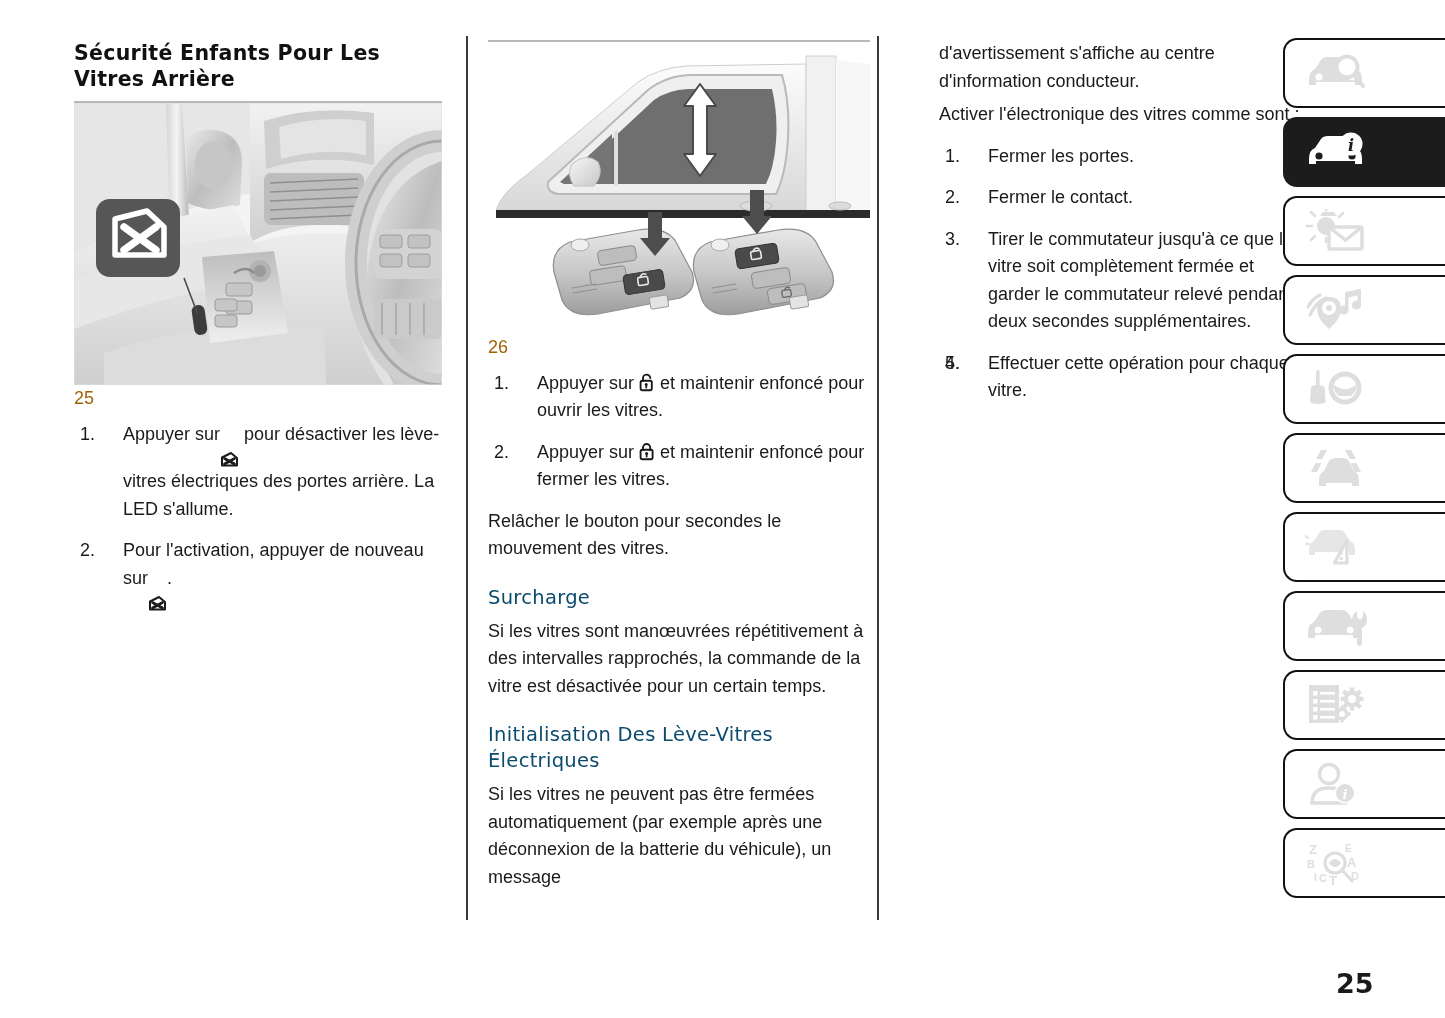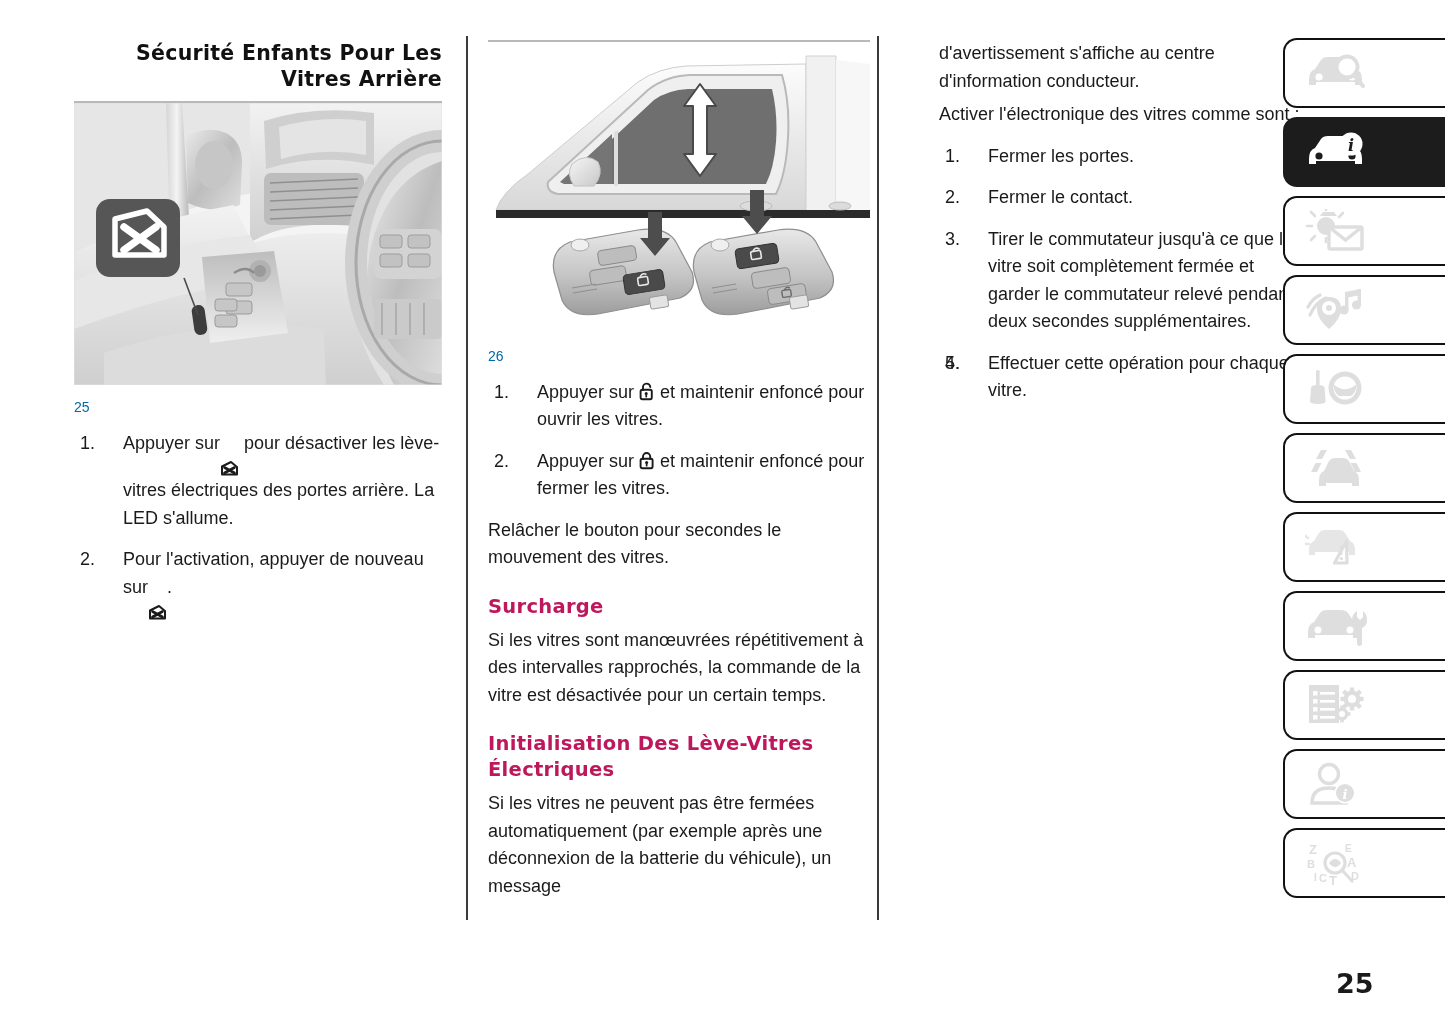--- a/index.html
+++ b/index.html
@@ -41,42 +41,40 @@
 
   
   h2.sect {
     font-family: "DejaVu Sans", sans-serif;
     font-weight: bold;
     font-size: 20.5px;
     line-height: 26px;
     letter-spacing: 0.3px;
     margin: 0 0 9px 0;
     color: #111;
-    text-align: right;
   }
   h3.sub {
     font-family: "DejaVu Sans", sans-serif;
-    font-weight: bold;
+    font-weight: normal;
     font-size: 19.5px;
     line-height: 26px;
     letter-spacing: 0.3px;
     margin: 22px 0 7px 0;
-    color: #be185d;
+    color: #0c4a6e;
   }
   p.body {
     font-size: 18px;
     line-height: 27.5px;
     margin: 0 0 6px 0;
     color: #1a1a1a;
   }
   .fig-num {
-    font-size: 14px;
+    font-size: 18px;
     line-height: 18px;
-    color: #0369a1;
-    margin-top: 9px;
+    color: #a16207;
   }
 
   ol.numlist {
     list-style: none;
     margin: 14px 0 0 0;
     padding: 0;
   }
   ol.numlist li {
     position: relative;
     padding-left: 49px;

